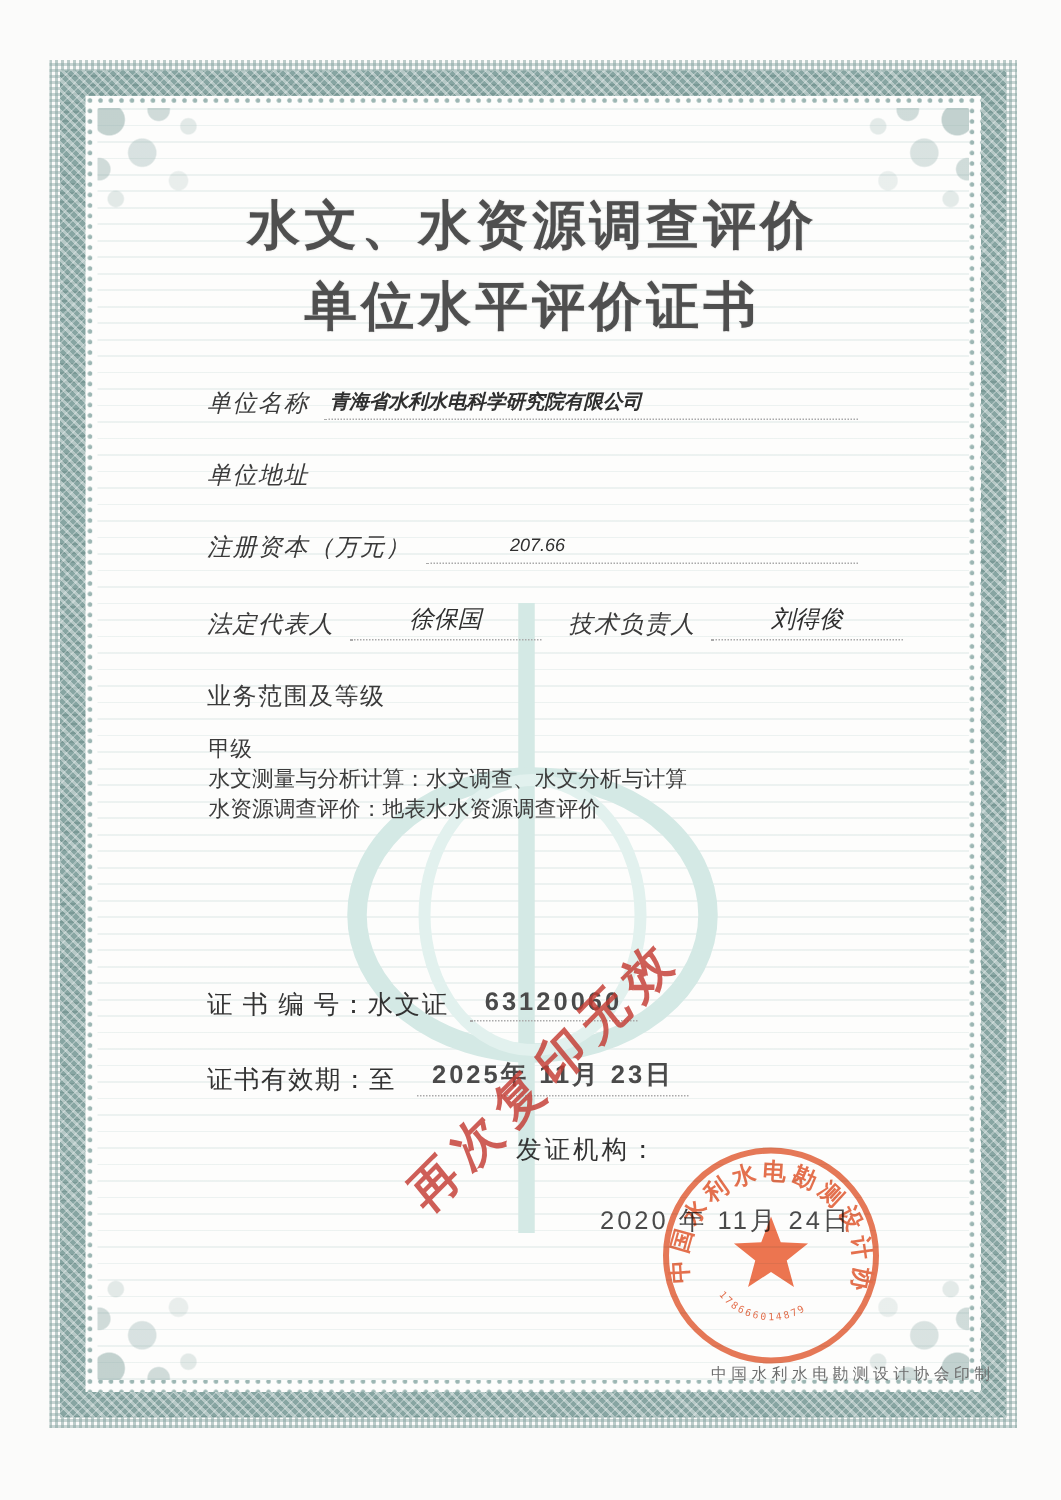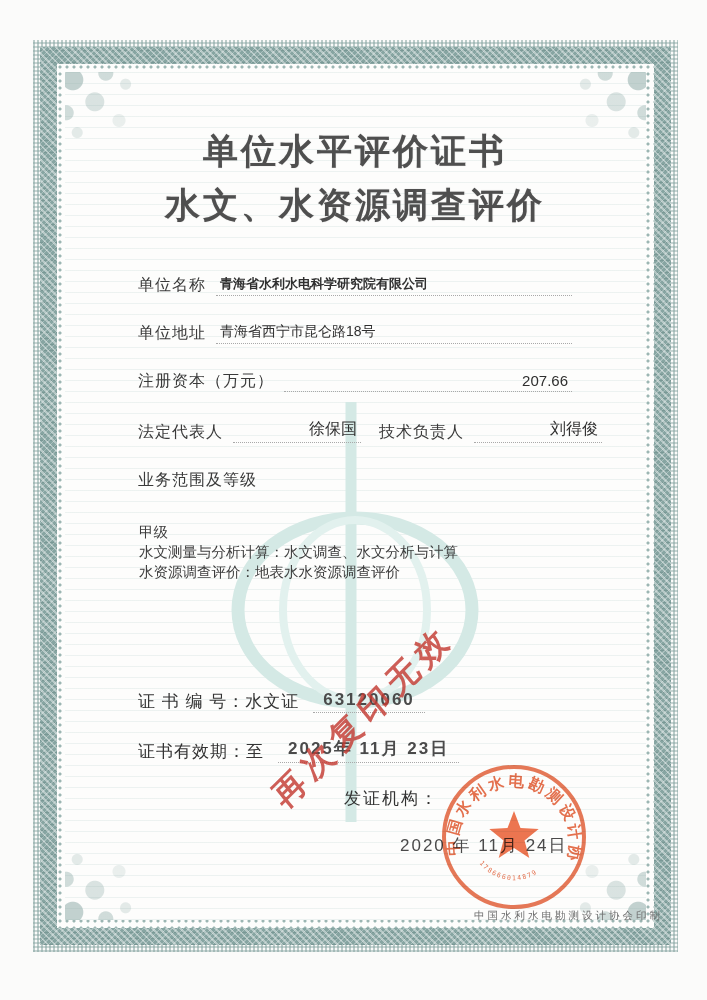--- a/index.html
+++ b/index.html
@@ -76,45 +76,45 @@
   }
   .title {
     text-align: center;
     font-size: 35px;
     font-weight: 700;
     color: #4f4f4f;
     letter-spacing: 3px;
     line-height: 1.55;
     text-shadow: 0 0 1px rgba(79,79,79,.35);
   }
-  .fields { margin-top: 42px; }
+  .fields { margin-top: 26px; font-style: italic; }
   .row {
     display: flex;
     align-items: flex-end;
     margin-bottom: 27px;
     font-size: 16px;
     color: #3a3a3a;
   }
   .row .label { white-space: nowrap; letter-spacing: 1px; }
   .row .value {
     flex: 1;
     border-bottom: 1px dotted #a9a9a9;
     margin-left: 10px;
     padding: 0 4px 2px 4px;
     min-height: 20px;
     color: #2f2f2f;
   }
   .value.bold { font-weight: 700; font-size: 13px; }
   .value.small { font-size: 14px; }
-  .value.indent { padding-left: 56px; font-size: 15px; text-align: right; }
+  .value.indent { padding-left: 56px; font-size: 12px; }
   .value.center { text-align: center; }
-  .row.dual .value { flex: 0 0 128px; text-align: right; }
+  .row.dual .value { flex: 0 0 128px; }
   .row.dual .label2 { margin-left: 18px; }
 
-  .scope-head { font-size: 16px; letter-spacing: 1px; color: #3a3a3a; margin-bottom: 32px; }
+  .scope-head { font-size: 16px; letter-spacing: 1px; color: #3a3a3a; margin-bottom: 16px; }
   .scope-block { font-size: 14.5px; line-height: 19px; color: #3c3c3c; margin-bottom: 14px; }
   .scope-block p { margin: 1px; }
 
   .cert-meta { margin-top: 108px; }
   .meta-row { display: flex; align-items: flex-end; font-size: 17px; color: #333; margin-bottom: 24px; }
   .meta-row .mlabel { white-space: nowrap; letter-spacing: 1px; }
   .meta-row .mvalue {
     border-bottom: 1px dotted #a9a9a9;
     margin-left: 14px; padding: 0 10px 2px 10px;
     letter-spacing: 2px; color: #4a4a4a; font-weight: bold;
@@ -170,32 +170,31 @@
 
         <svg class="watermark" width="270" height="420" viewBox="0 0 270 420">
           <line x1="126" y1="0" x2="126" y2="420" stroke="#d4e9e5" stroke-width="11"></line>
           <ellipse cx="130" cy="208" rx="117" ry="92" fill="none" stroke="#d4e9e5" stroke-width="13"></ellipse>
           <ellipse cx="130" cy="208" rx="72" ry="90" fill="none" stroke="#e2f1ee" stroke-width="8"></ellipse>
         </svg>
 
         <div class="content">
 
           <div class="title">
+            <div>水文、水资源调查评价</div>
             <div>单位水平评价证书</div>
-            <div>水文、水资源调查评价</div>
           </div>
 
           <div class="fields">
             <div class="row">
               <span class="label">单位名称</span>
               <span class="value bold">青海省水利水电科学研究院有限公司</span>
             </div>
             <div class="row">
               <span class="label">单位地址</span>
-              <span class="value small">青海省西宁市昆仑路18号</span>
             </div>
             <div class="row">
               <span class="label">注册资本（万元）</span>
               <span class="value indent">207.66</span>
             </div>
             <div class="row dual">
               <span class="label">法定代表人</span>
               <span class="value center">徐保国</span>
               <span class="label label2">技术负责人</span>
               <span class="value center">刘得俊</span>

